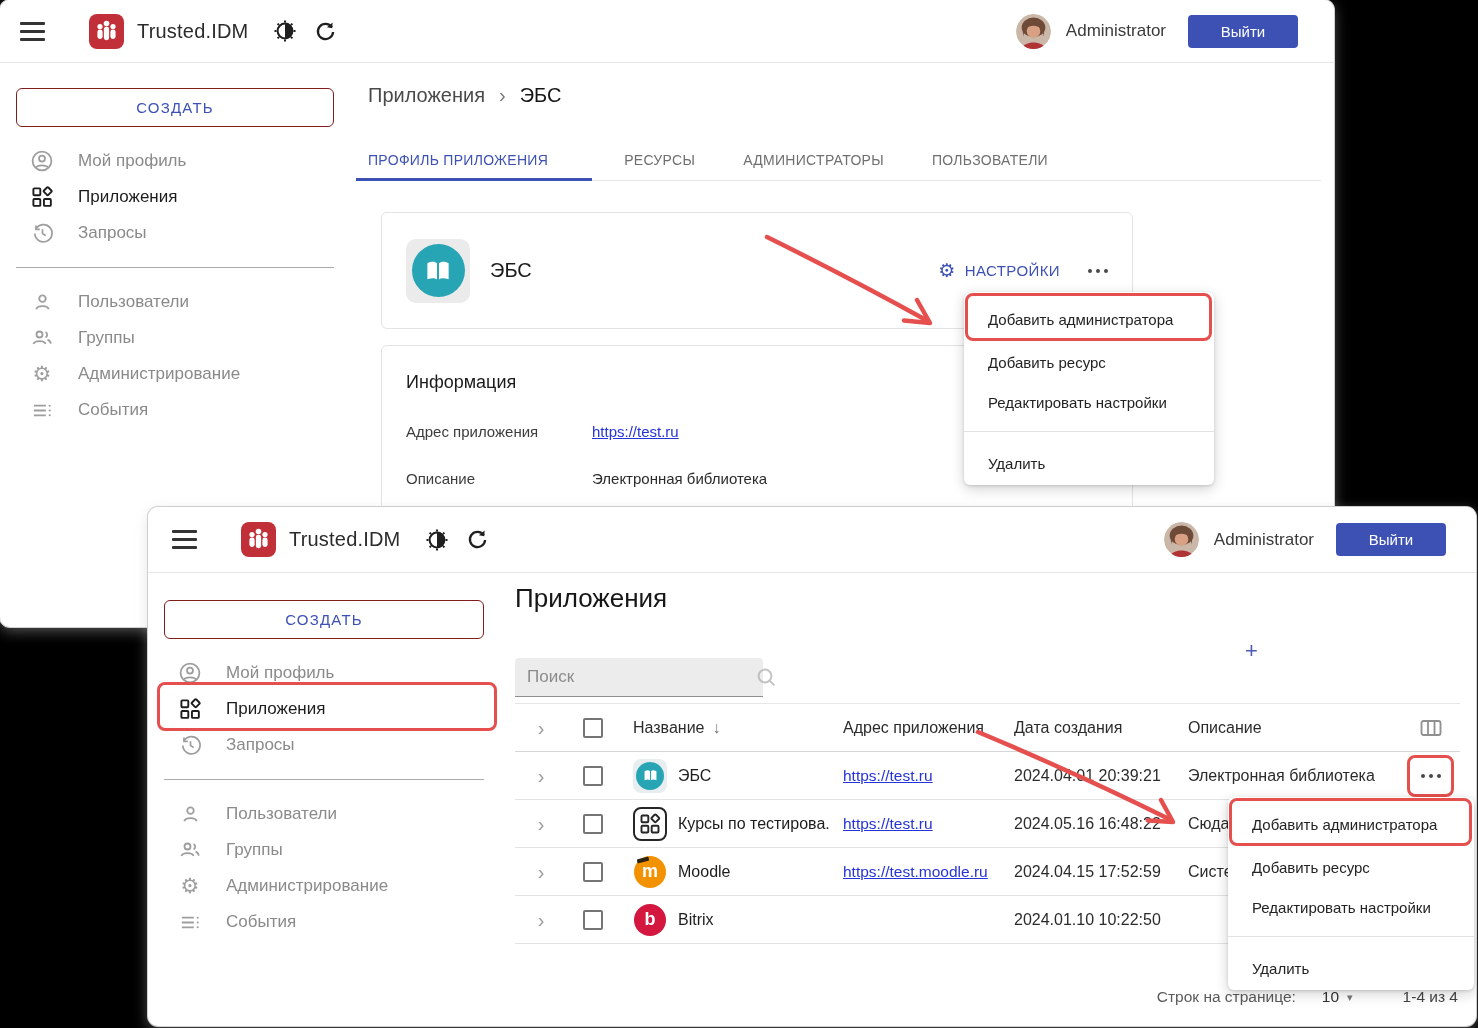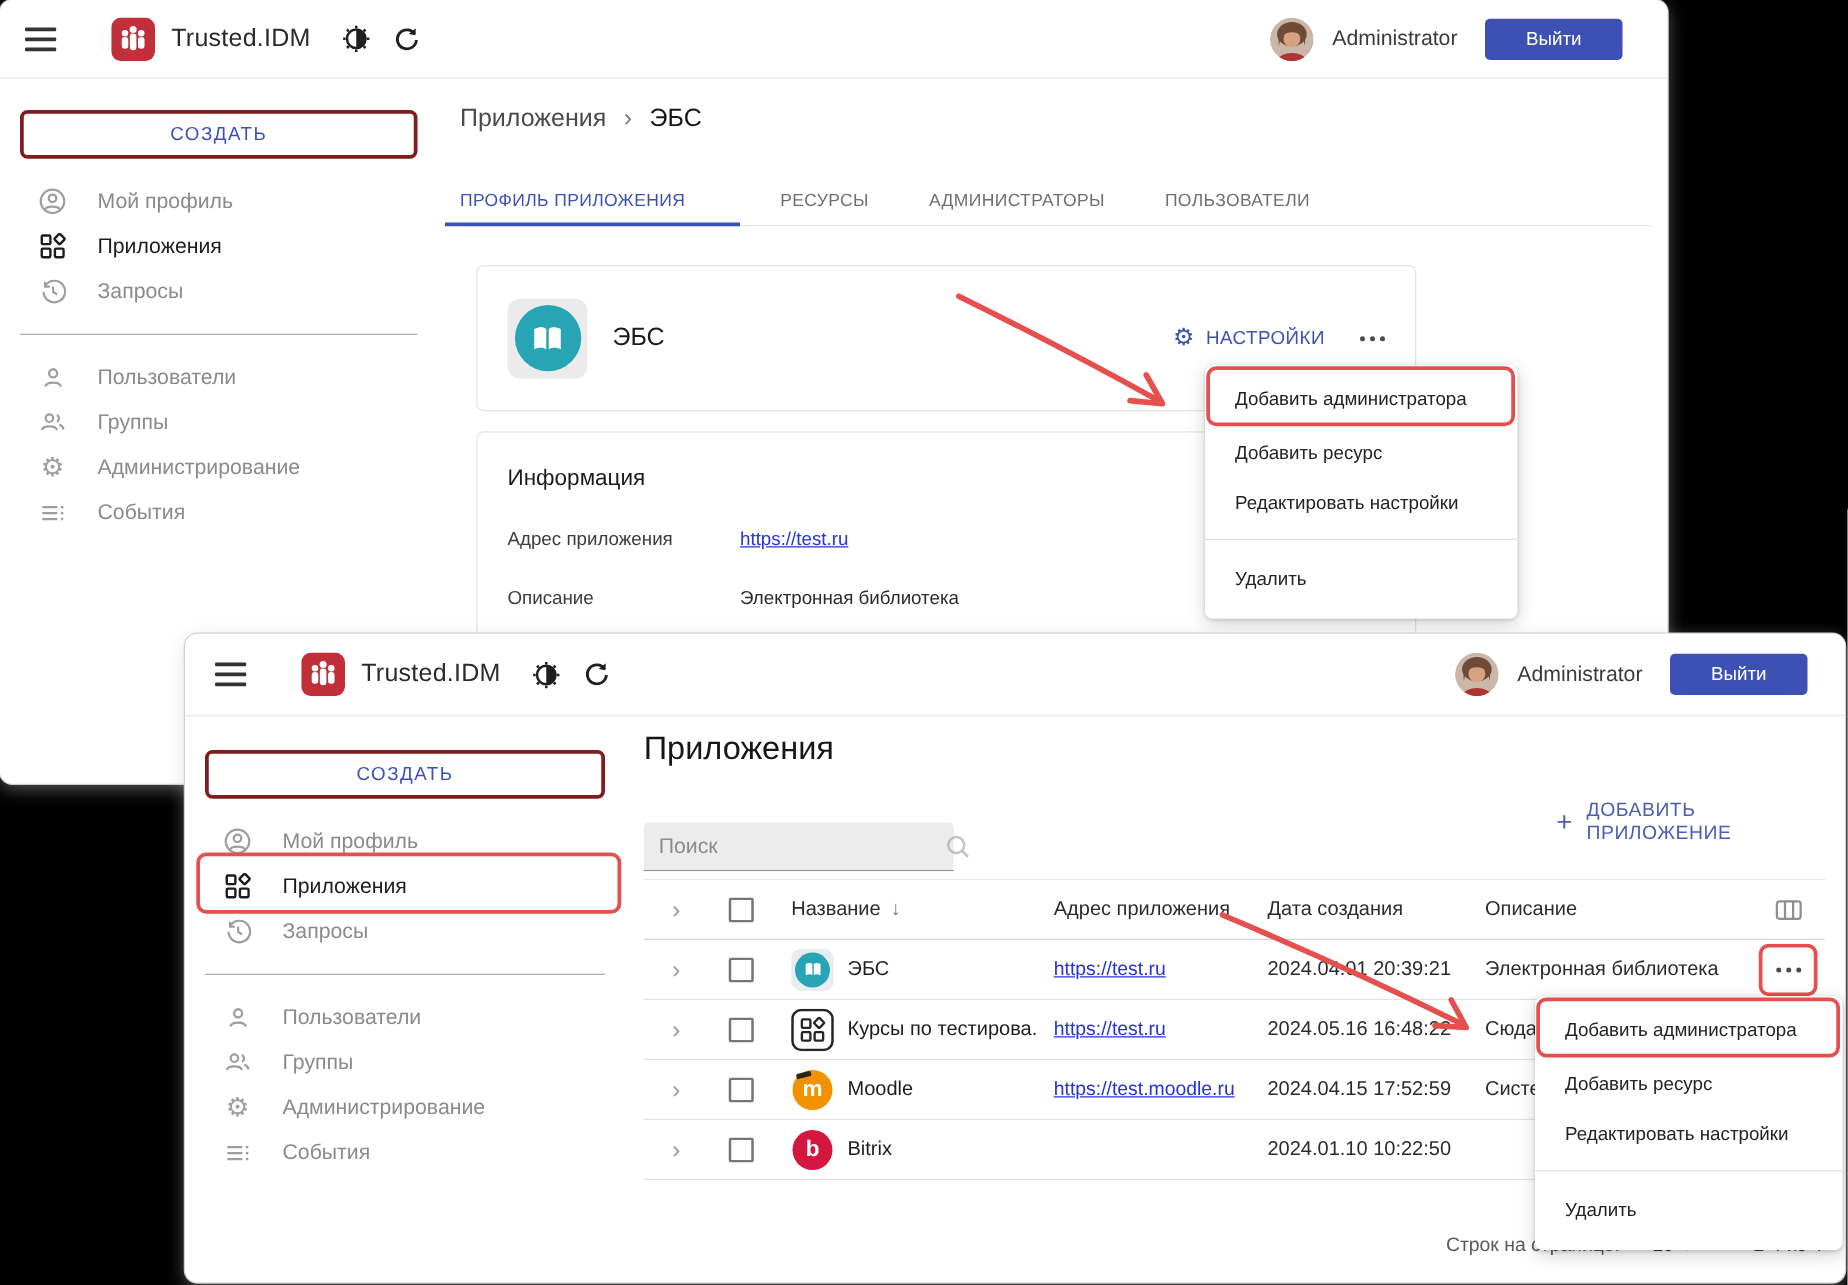--- a/index.html
+++ b/index.html
@@ -25,21 +25,21 @@
   .spacer{margin-left:auto;}
   .avatar{width:35px;height:35px;border-radius:50%;overflow:hidden;flex:none;}
   .user-name{font-size:17px;color:#3a3a3a;margin-left:15px;}
   .logout-btn{margin-left:22px;background:#3d51b5;color:#fff;border:none;border-radius:4px;
     width:110px;height:33px;font-size:15px;font-family:inherit;cursor:pointer;}
 
   
   .sidebar{position:absolute;left:0;width:350px;box-sizing:border-box;padding:25px 16px 0;}
   #win1 .sidebar{top:63px;bottom:0;}
   #win2 .sidebar{top:66px;bottom:0;width:352px;padding-top:27px;}
-  .create-btn{display:block;width:100%;height:39px;background:#fff;border:3px solid #7f1d1d;
+  .create-btn{display:block;width:100%;height:39px;background:#fff;border:1px solid #7f1d1d;
     border-radius:6px;color:#3d51b5;font-size:15px;letter-spacing:1.2px;font-family:inherit;cursor:pointer;}
   .nav{margin-top:16px;}
   .nav-item{height:36px;display:flex;align-items:center;gap:24px;padding-left:14px;
     color:#8a8a8a;font-size:17px;cursor:pointer;position:relative;}
   .nav-item .nico{width:24px;height:24px;flex:none;display:flex;align-items:center;justify-content:center;color:#9e9e9e;}
   .nav-item.active{color:#1d1d1d;}
   .nav-item.active .nico{color:#1d1d1d;}
   .side-div{border:none;border-top:1px solid #ababab;margin:16px 0 16px 0;}
   .hl-red{position:absolute;border:3px solid #e5504e;border-radius:8px;z-index:5;pointer-events:none;box-sizing:border-box;}
 
@@ -67,21 +67,21 @@
     border-radius:6px;box-sizing:border-box;padding:26px 24px;}
   .info-title{font-size:18px;color:#1b1b1b;}
   .info-row{display:flex;margin-top:30px;font-size:15px;}
   .info-row:first-of-type{margin-top:32px;}
   .info-label{width:186px;color:#3c3c3c;flex:none;}
   .info-value{color:#2b2b2b;}
   a.lnk{color:#2633d6;text-decoration:underline;cursor:pointer;}
 
   
   .ctx-menu{position:absolute;background:#fff;border-radius:6px;z-index:20;
-    box-shadow:0 1px 3px rgba(0,0,0,.14),0 4px 14px rgba(0,0,0,.18);padding:4px 0 10px;box-sizing:border-box;}
+    box-shadow:0 1px 3px rgba(0,0,0,.14),0 4px 14px rgba(0,0,0,.18);padding:4px 0 0;box-sizing:border-box;}
   #menu1{left:964px;top:292px;width:250px;}
   #menu2{left:1080px;top:290px;width:246px;}
   .ctx-item{display:flex;align-items:center;height:40px;padding:0 24px;font-size:15px;color:#232323;cursor:pointer;white-space:nowrap;}
   .ctx-item.first{height:46px;}
   .ctx-div{border:none;border-top:1px solid #e2e2e2;margin:9px 0;}
   .ctx-item.last{height:44px;}
   .menu-hl{position:absolute;left:1px;top:1px;right:2px;height:48px;border:3px solid #e5504e;
     border-radius:8px;box-sizing:border-box;pointer-events:none;z-index:21;}
 
   
@@ -454,21 +454,20 @@
         <span>События</span>
       </div>
     </div>
   </div>
   <div class="hl-red" style="left:9px;top:175px;width:340px;height:49px;"></div>
 
   <div class="page-title">Приложения</div>
 
   <div class="add-app">
     <span class="plus">+</span>
-    <span>ДОБАВИТЬ ПРИЛОЖЕНИЕ</span>
   </div>
 
   <div class="search-box">
     <input type="text" placeholder="Поиск" style="">
     <span class="search-ic">
         <svg width="20" height="20" viewBox="0 0 20 20">
           <use href="#g-search"></use>
         </svg>
       </span>
   </div>

